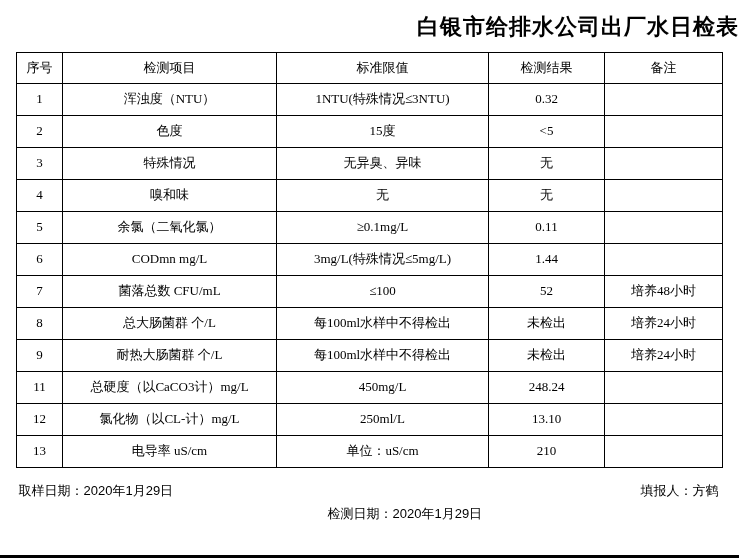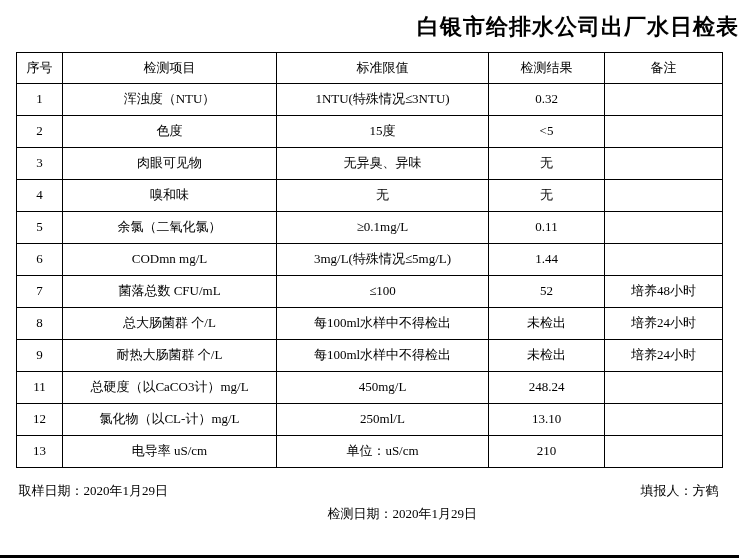--- a/index.html
+++ b/index.html
@@ -56,21 +56,21 @@
   col.c-item  { width: 214px; }
   col.c-limit { width: 212px; }
   col.c-res   { width: 116px; }
   col.c-note  { width: 118px; }
 
   .footer {
     width: 706px;
     margin: 6px auto 0 auto;
     display: flex;
     justify-content: space-between;
-    font-family: Liberation Serif, serif;
+    font-family: Liberation Sans, sans-serif;
     font-size: 13px;
     padding-top: 8px;
   }
   .footer .f-cell {
     white-space: nowrap;
   }
   .footer .f-left  { padding-left: 2px; }
   .footer .f-mid   { padding-left: 20px; margin-top: 23px; }
   .footer .f-right { padding-right: 4px; margin-left: 24px; }
   .bottom-rule {
@@ -116,21 +116,21 @@
       </tr>
       <tr>
         <td>2</td>
         <td>色度</td>
         <td>15度</td>
         <td>&lt;5</td>
         <td></td>
       </tr>
       <tr>
         <td>3</td>
-        <td>肉眼可见物</td>
+        <td>特殊情况</td>
         <td>无异臭、异味</td>
         <td>无</td>
         <td></td>
       </tr>
       <tr>
         <td>4</td>
         <td>嗅和味</td>
         <td>无</td>
         <td>无</td>
         <td></td>

